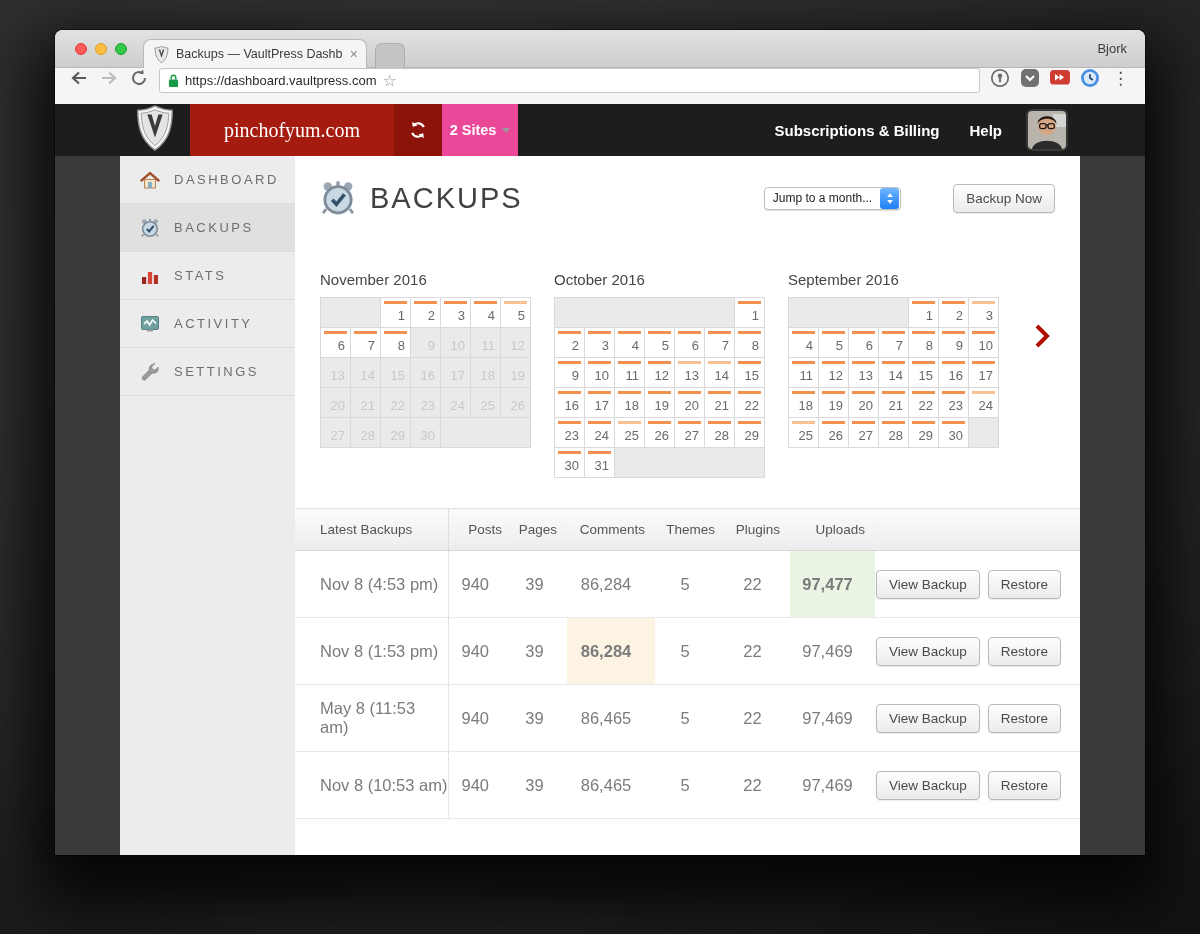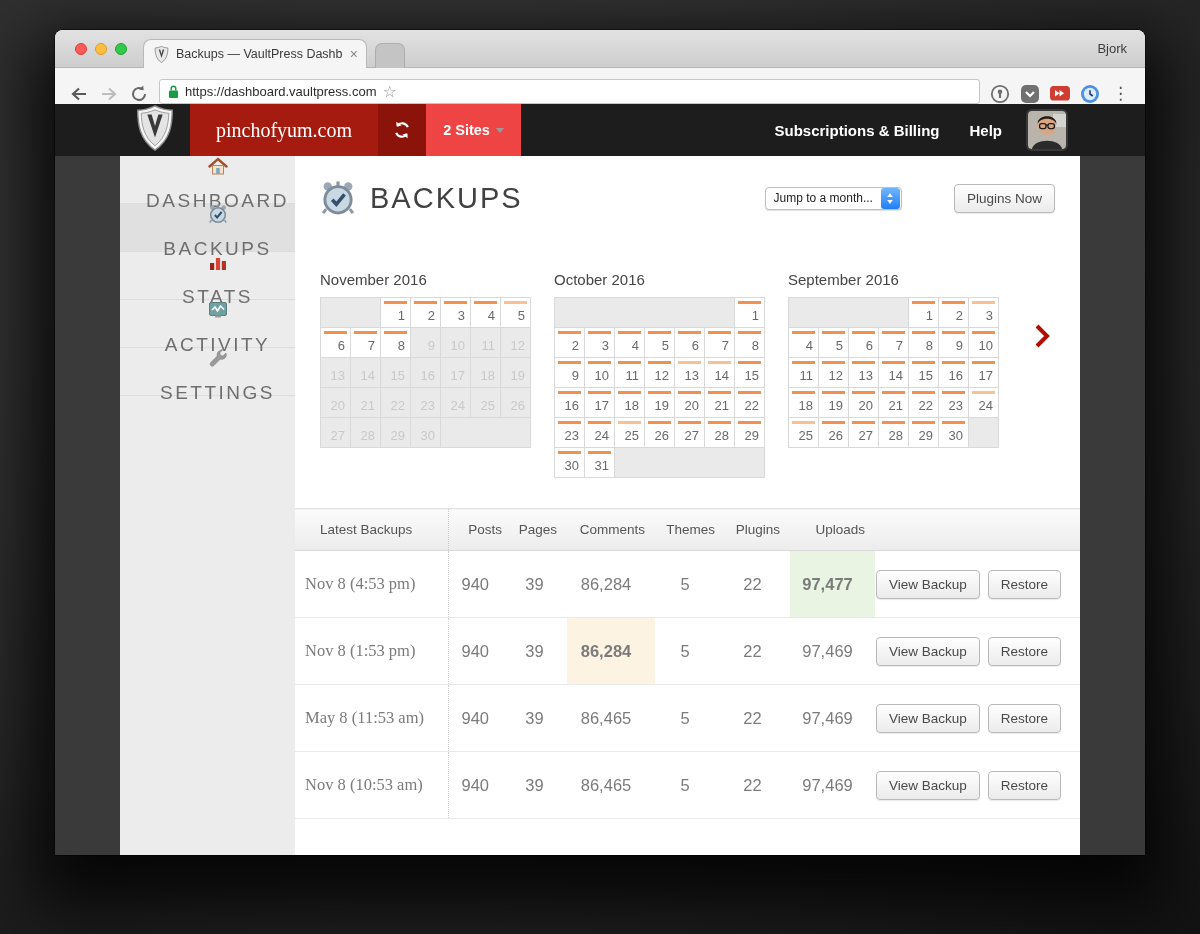--- a/index.html
+++ b/index.html
@@ -19,52 +19,52 @@
   .t-green  { left:60px; background:#34c84a; border:1px solid #1da32f; }
   .tab { position:absolute; left:88px; top:9px; width:224px; height:29px; background:#f5f5f5;
          border:1px solid #b9b9b9; border-bottom:none; border-radius:8px 8px 0 0;
          display:flex; align-items:center; padding:0 8px 0 10px; gap:7px; z-index:2; }
   .tab-title { font-size:12.5px; color:#3a3a3a; white-space:nowrap; overflow:hidden; flex:1; }
   .tab-close { font-size:14px; color:#8a8a8a; }
   .tab-stub { position:absolute; left:320px; top:13px; width:30px; height:25px; background:#c4c4c4;
               border:1px solid #adadad; border-bottom:none; border-radius:7px 7px 0 0; }
   .profile-name { position:absolute; right:18px; top:11px; font-size:13px; color:#3d3d3d; }
 
-  .toolbar { height:36px; background:#f5f5f5; display:flex; align-items:flex-end; padding:0 14px; gap:10px; }
+  .toolbar { height:36px; background:#f5f5f5; display:flex; align-items:flex-start; padding:0 14px; gap:10px; }
   .nav-ic { width:20px; height:20px; flex:0 0 auto; display:flex; align-items:center; justify-content:center; }
   .urlbar { flex:1; height:25px; background:#fff; border:1px solid #c6c6c6; border-radius:3px;
             display:flex; align-items:center; padding:0 8px; gap:6px; font-size:13px; min-width:0; }
   .url-host { color:#2b2b2b; white-space:nowrap; }
   .url-path { color:#8a8a8a; white-space:nowrap; flex:1; }
   .star { font-size:16px; color:#9a9a9a; }
   .ext-ic { width:20px; height:20px; flex:0 0 auto; }
   .menu-dots { font-size:17px; color:#555; padding:0 2px; }
 
   
   .vp-topbar { height:52px; background:#1d1d1d; display:flex; align-items:stretch; padding-right:79px; }
   .vp-logo { width:70px; margin-left:65px; display:flex; align-items:center; justify-content:center; }
   .site-chip { background:#a51b0f; color:#fff; font-family:"Liberation Serif","DejaVu Serif",serif;
-               font-size:20px; display:flex; align-items:center; justify-content:center; width:188px; }
+               font-size:20px; display:flex; align-items:center; justify-content:center; width:204px; }
   .refresh-chip { background:#8c130a; width:48px; display:flex; align-items:center; justify-content:center; }
-  .sites-chip { background:#ef4444; width:95px; display:flex; align-items:center; justify-content:center;
+  .sites-chip { background:#ec4899; width:76px; display:flex; align-items:center; justify-content:center;
                 gap:6px; color:#fff; font-size:14.5px; font-weight:700; }
   .caret-down { width:0; height:0; border-left:4px solid transparent; border-right:4px solid transparent;
                 border-top:5px solid #9a9a9a; }
   .topbar-spacer { flex:1; }
   .topbar-link { color:#fff; font-size:15px; font-weight:600; display:flex; align-items:center; }
   .link-billing { margin-right:30px; }
   .link-help { margin-right:26px; }
   .avatar { width:38px; height:38px; border-radius:4px; overflow:hidden; align-self:center;
             box-shadow:0 0 0 2px rgba(255,255,255,0.12); }
 
   
   .vp-body { height:699px; background:#3a3a3a; padding:0 65px; display:flex; }
   .vp-sidebar { width:175px; background:#ececec; }
   .side-item { height:48px; display:flex; align-items:center; padding-left:20px; gap:14px;
-               border-bottom:1px solid #dcdcdc; color:#6e6e6e; font-size:19px; letter-spacing:2.5px;flex-direction:column; }
+               border-bottom:1px solid #dcdcdc; color:#6e6e6e; font-size:13px; letter-spacing:2.5px; }
   .side-item.selected { background:#e0e0e0; }
   .icon { display:inline-flex; align-items:center; justify-content:center; }
   .icon svg { width:100%; height:100%; }
 
   .vp-main { width:785px; background:#fff; position:relative; }
   .page-head { display:flex; align-items:center; padding:24px 25px 8px 25px; }
   .page-title { font-size:29px; font-weight:300; color:#414141; letter-spacing:2px; margin-left:14px; }
   .head-controls { margin-left:auto; display:flex; align-items:center;gap:40px; }
   .month-select { display:flex; align-items:center; height:23px; border:1px solid #bfbfbf; border-radius:4px;
                   background:#fff; font-size:12px; color:#222; box-shadow:0 1px 1px rgba(0,0,0,0.12); overflow:hidden; }
@@ -86,21 +86,21 @@
   .bar.light { background:#f7c193; }
   .next-arrow { position:absolute; right:30px; top:168px; width:16px; height:24px; cursor:pointer; }
 
   .backups-table { width:785px; border-collapse:collapse; table-layout:fixed; margin-top:30px; }
   .backups-table thead th { height:42px; background:linear-gradient(#fbfbfb,#ececec);
                border-top:1px solid #e3e3e3; border-bottom:1px solid #d8d8d8;
                font-weight:400; font-size:13.5px; color:#555; }
   th.first { text-align:left; padding-left:25px; border-right:1px dotted #c9c9c9; }
   th.num { text-align:right; padding-right:10px; }
   .backups-table tbody td { height:67px; border-bottom:1px solid #e9e9e9; font-size:16.5px; color:#7b7b7b; }
-  td.date { font-size:14.5px; color:#333; padding-left:10px; border-right:1px dotted #d2d2d2;font-family:Liberation Serif, serif; }
+  td.date { font-size:14.5px; color:#333; padding-left:25px; border-right:1px dotted #d2d2d2; }
   td.num { text-align:center; padding-right:10px; }
   td.hl-green { background:#eaf4e3; color:#3e9c36; font-weight:700; }
   td.hl-orange { background:#fdf3e3; color:#e78b24; font-weight:700; }
   td.actions { text-align:center; padding-right:18px; }
   td.actions .btn + .btn { margin-left:8px; }
 </style>
 </head>
 <body>
 
 <div class="stage">
@@ -291,21 +291,21 @@
           <div class="head-controls">
             <div class="month-select">
               <span class="value">Jump to a month...</span>
               <span class="stepper">
                 <svg viewBox="0 0 10 16" style="width:8px;height:13px">
                     <path d="M5 1 L8.5 6 H1.5 Z" fill="#fff"></path>
                     <path d="M5 15 L1.5 10 H8.5 Z" fill="#fff"></path>
                   </svg>
               </span>
             </div>
-            <span class="btn backup-now">Plugins Now</span>
+            <span class="btn backup-now">Backup Now</span>
           </div>
         </div>
 
         <div class="calendars-row" id="calendars">
             <div class="calendar">
               <div class="cal-title">November 2016</div>
               <table class="cal">
                 <tbody>
                   <tr>
                     <td class="cal-cell" colspan="2"></td>

